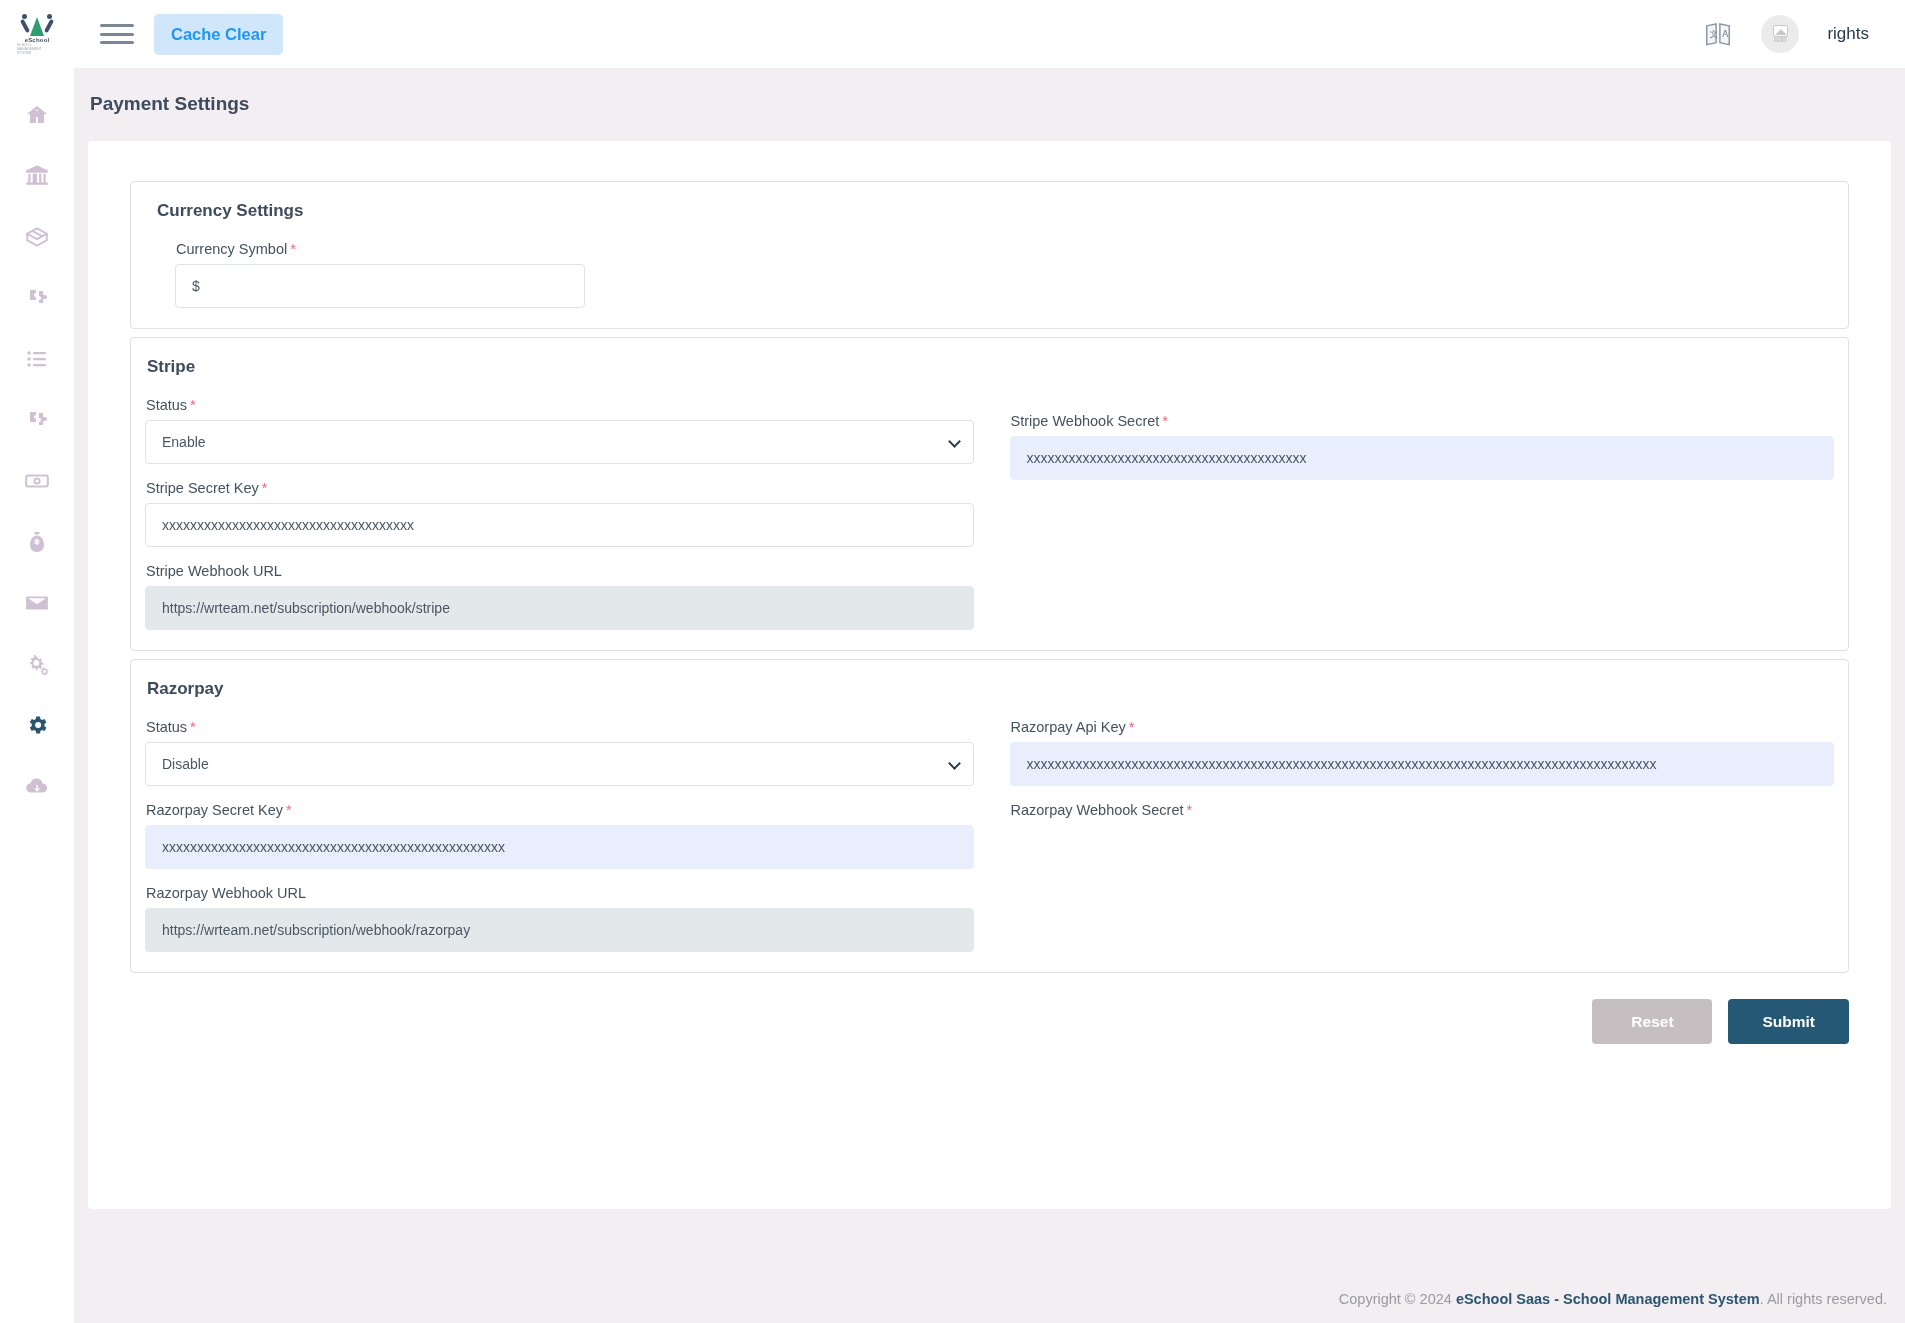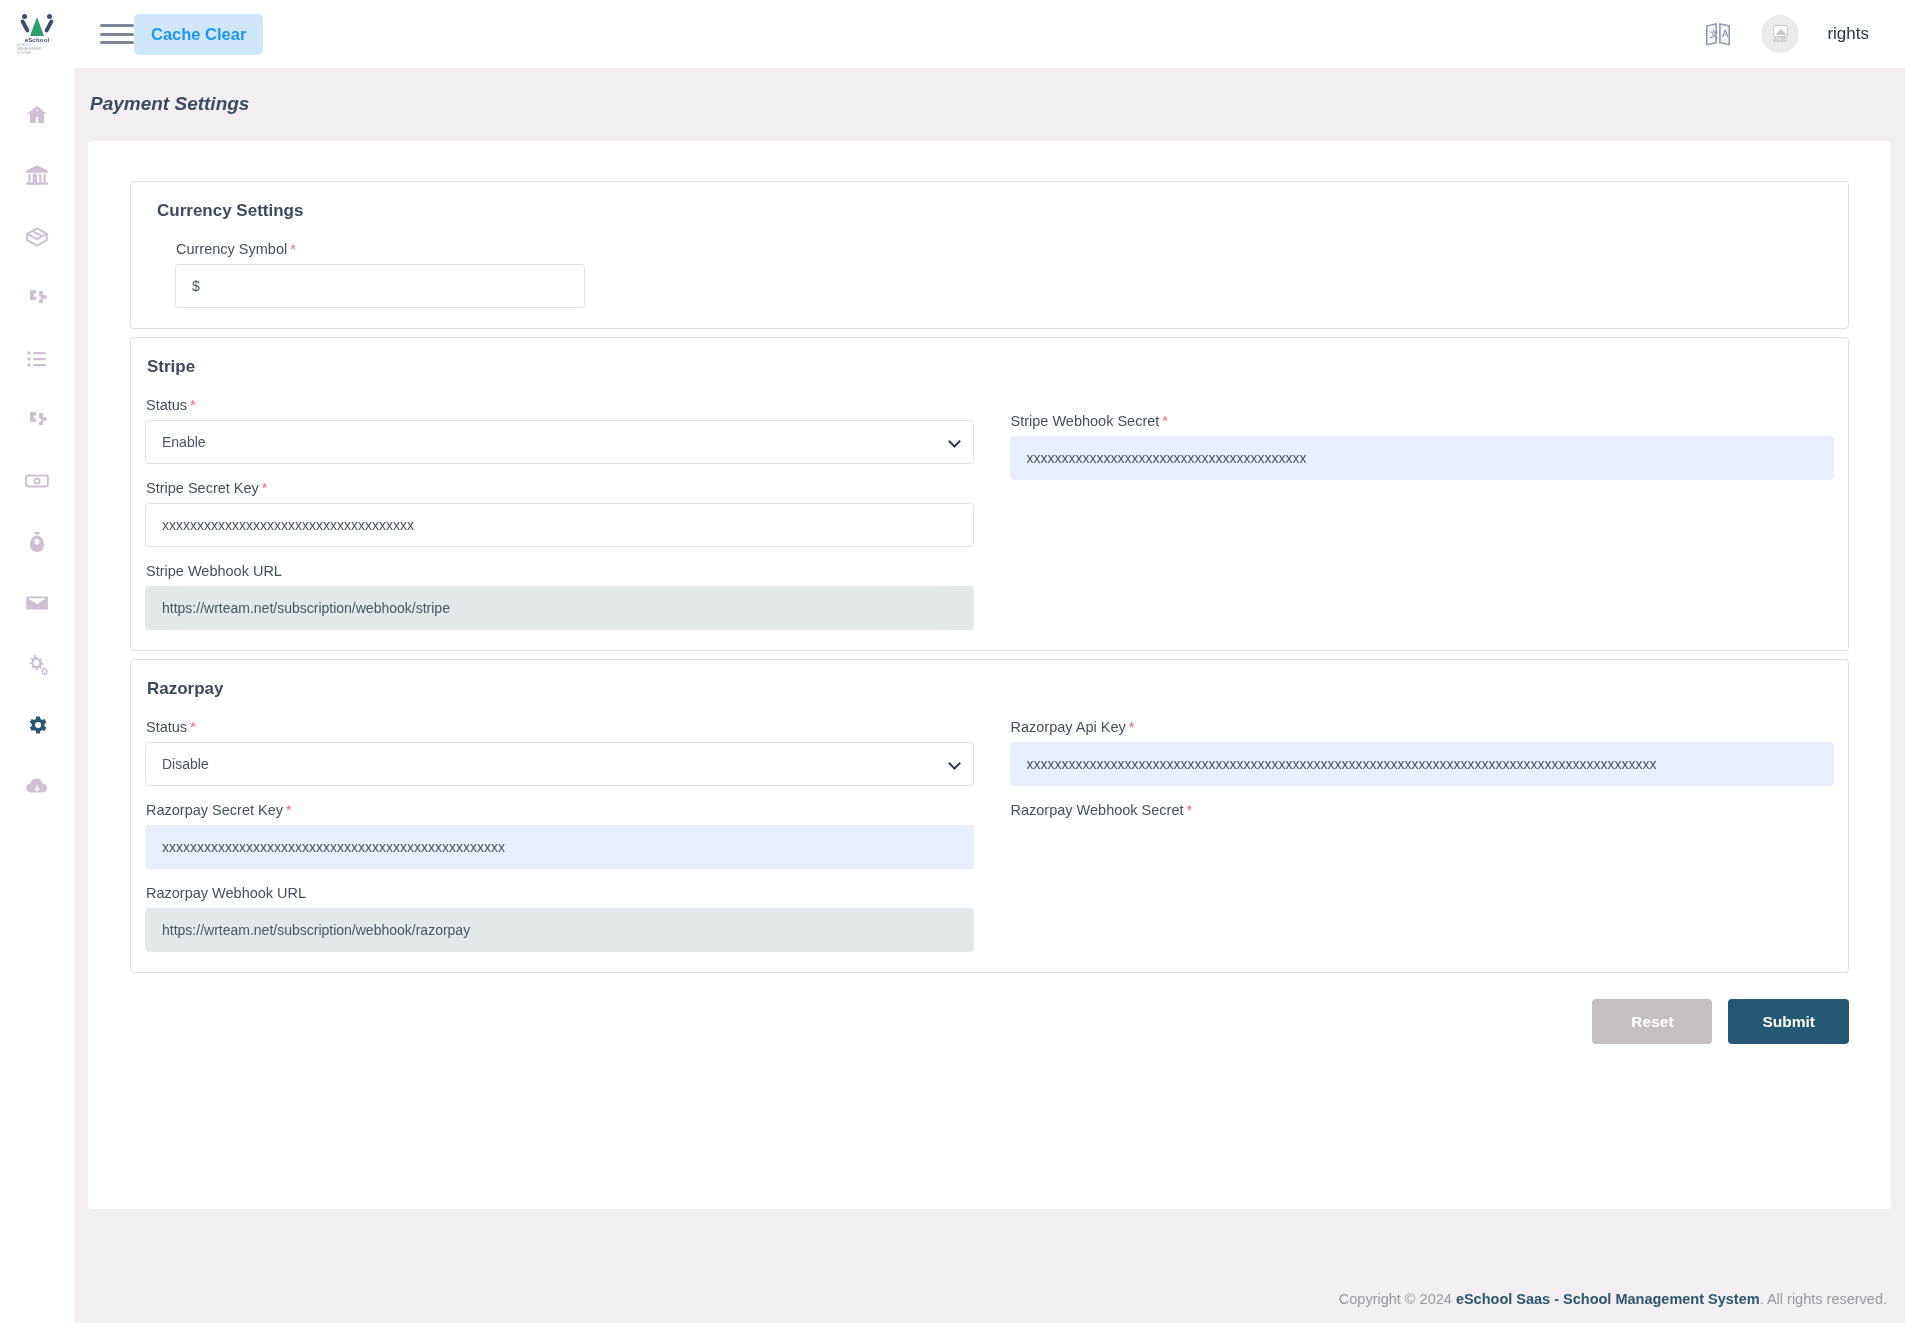--- a/index.html
+++ b/index.html
@@ -58,21 +58,21 @@
   #topbar {
     position: absolute; left: 74px; top: 0; width: 1831px; height: 68px;
     background: #ffffff; display: flex; align-items: center; z-index: 15;
   }
   #hamburger {
     margin-left: 26px; width: 34px; height: 26px; cursor: pointer;
     display: flex; flex-direction: column; justify-content: space-between; padding: 3px 0;
   }
   #hamburger span { display: block; height: 3px; background: #7b8794; border-radius: 2px; }
   #cache-clear {
-    background: #cfe6fb; color: #2196f3;
+    margin-left: 20px; background: #cfe6fb; color: #2196f3;
     font-size: 16.5px; font-weight: bold; border: none; border-radius: 5px;
     padding: 11px 17px; cursor: pointer; font-family: "Liberation Sans", sans-serif;
   }
   #topbar-right {
     margin-left: auto; margin-right: 36px; display: flex; align-items: center; gap: 28px;
   }
   #lang-icon { width: 30px; height: 30px; cursor: pointer; position: relative; }
   #avatar {
     width: 38px; height: 38px; border-radius: 50%; background: #ebebeb;
     display: flex; align-items: center; justify-content: center; cursor: pointer;
@@ -92,21 +92,20 @@
   #username { font-size: 17px; color: #2b3a4a; }
 
   
   #content {
     position: absolute; left: 74px; top: 68px; width: 1831px; height: 1255px;
     background: #f2eef2;
   }
   #page-title {
     font-size: 19px; font-weight: bold; color: #3d4b5c;
     padding: 25px 0 0 16px;
-    font-style: italic;
   }
   #white-card {
     position: absolute; left: 14px; top: 73px; width: 1803px; height: 1068px;
     background: #ffffff; border-radius: 4px;
   }
 
   .panel {
     border: 1px solid #e0e0e0; border-radius: 4px; margin: 0 42px 8px 42px;
     padding: 16px 14px 20px 14px; background: #fff;
   }

